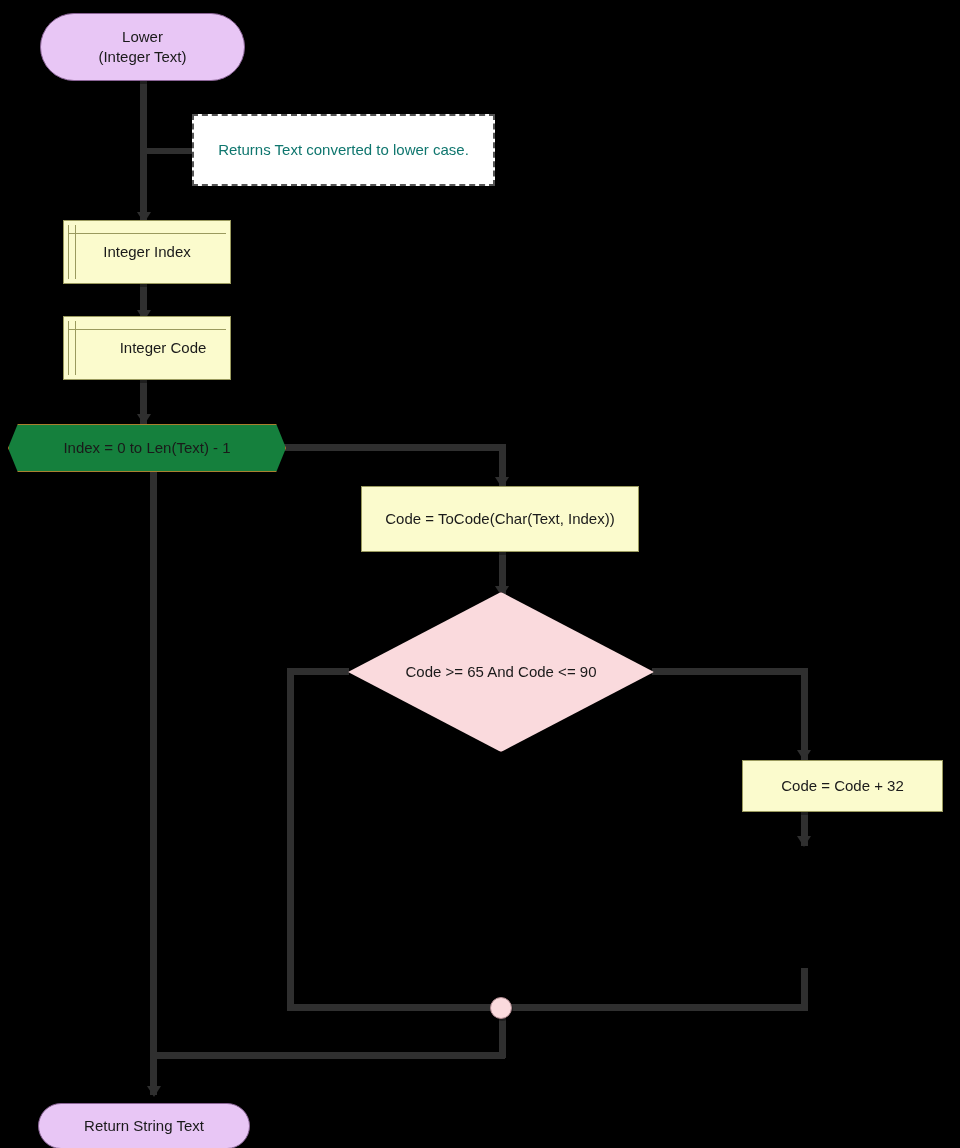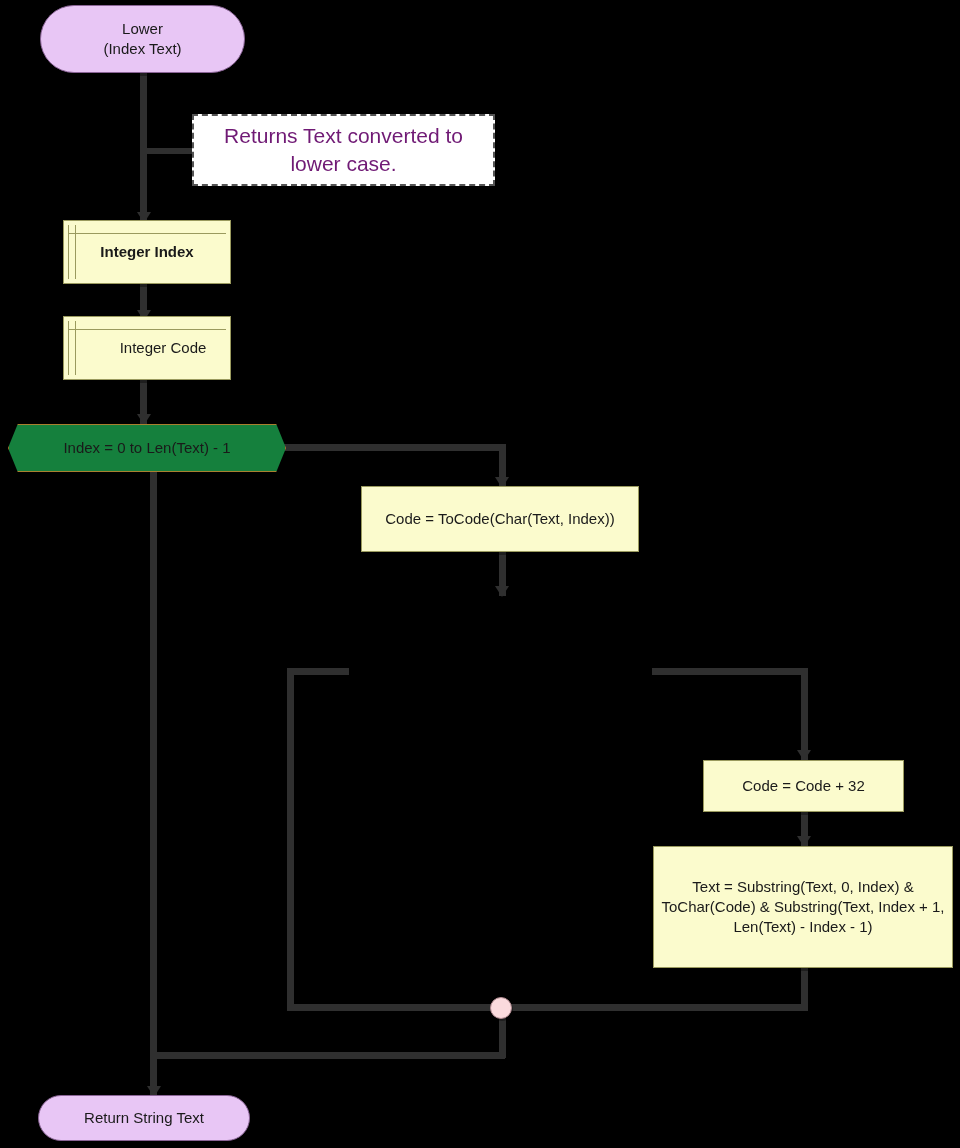--- a/index.html
+++ b/index.html
@@ -28,27 +28,28 @@
     font-size: 15px;
     line-height: 1.35;
     z-index: 5;
   }
   
   .terminator {
     background: #e8c6f5;
     border: 1px solid #8a6496;
     border-radius: 999px;
     box-shadow: 2px 3px 0 rgba(0,0,0,0.35);
+    margin-top: 8px;
   }
   
   .note {
     background: #ffffff;
     border: 2px dashed #555555;
-    color: #701a75;
-    font-size: 21px;
+    color: #0f766e;
+    font-size: 15px;
     padding: 6px 14px;
   }
   
   .decl {
     background: #fbfbcd;
     border: 1px solid #9a9a5e;
     box-shadow: 2px 3px 0 rgba(0,0,0,0.35);
   }
   .decl .bar {
     position: absolute;
@@ -164,56 +165,56 @@
   <div class="arrow arrow-down" style="left:137px; top:414px;"></div>
   <div class="arrow arrow-down" style="left:495px; top:477px;"></div>
   <div class="arrow arrow-down" style="left:495px; top:586px;"></div>
   <div class="arrow arrow-down" style="left:797px; top:750px;"></div>
   <div class="arrow arrow-down" style="left:797px; top:836px;"></div>
   <div class="arrow arrow-down" style="left:147px; top:1086px;"></div>
 
   <div class="node terminator" style="left:40px; top:5px; width:205px; height:68px;">
     <div>
       <div>Lower</div>
-      <div>(Index Text)</div>
+      <div>(Integer Text)</div>
     </div>
   </div>
 
   <div class="node note" style="left:192px; top:114px; width:303px; height:72px;">
     <span>Returns Text converted to lower case.</span>
   </div>
 
-  <div class="node decl" style="left:63px; top:220px; width:168px; height:64px;font-weight:bold;">
+  <div class="node decl" style="left:63px; top:220px; width:168px; height:64px;">
     <span class="topline"></span>
     <span class="bar"></span>
     <span class="lbl">Integer Index</span>
   </div>
 
   <div class="node decl" style="left:63px; top:316px; width:168px; height:64px;padding-left:32px;">
     <span class="topline"></span>
     <span class="bar"></span>
     <span class="lbl">Integer Code</span>
   </div>
 
   <div class="node loop" style="left:8px; top:424px; width:278px; height:48px;">
     <span class="lbl">Index = 0 to Len(Text) - 1</span>
   </div>
 
   <div class="node process" style="left:361px; top:486px; width:278px; height:66px;">
     <span>Code = ToCode(Char(Text, Index))</span>
   </div>
 
-
-  <div class="node process" style="left:703px; top:760px; width:201px; height:52px;">
+  <div class="node decision" style="left:348px; top:592px; width:306px; height:160px;">
+    <span class="lbl">Code &gt;= 65 And Code &lt;= 90</span>
+  </div>
+
+  <div class="node process" style="left:742px; top:760px; width:201px; height:52px;">
     <span>Code = Code + 32</span>
   </div>
 
-  <div class="node process" style="left:653px; top:846px; width:300px; height:122px;">
-    <span>Text = Substring(Text, 0, Index) &amp; ToChar(Code) &amp; Substring(Text, Index + 1, Len(Text) - Index - 1)</span>
-  </div>
 
   <div class="connector" style="left:490px; top:997px;"></div>
 
   <div class="node terminator" style="left:38px; top:1095px; width:212px; height:46px;justify-content:center;">
     <span>Return String Text</span>
   </div>
 
 </div>
 
 </body></html>

